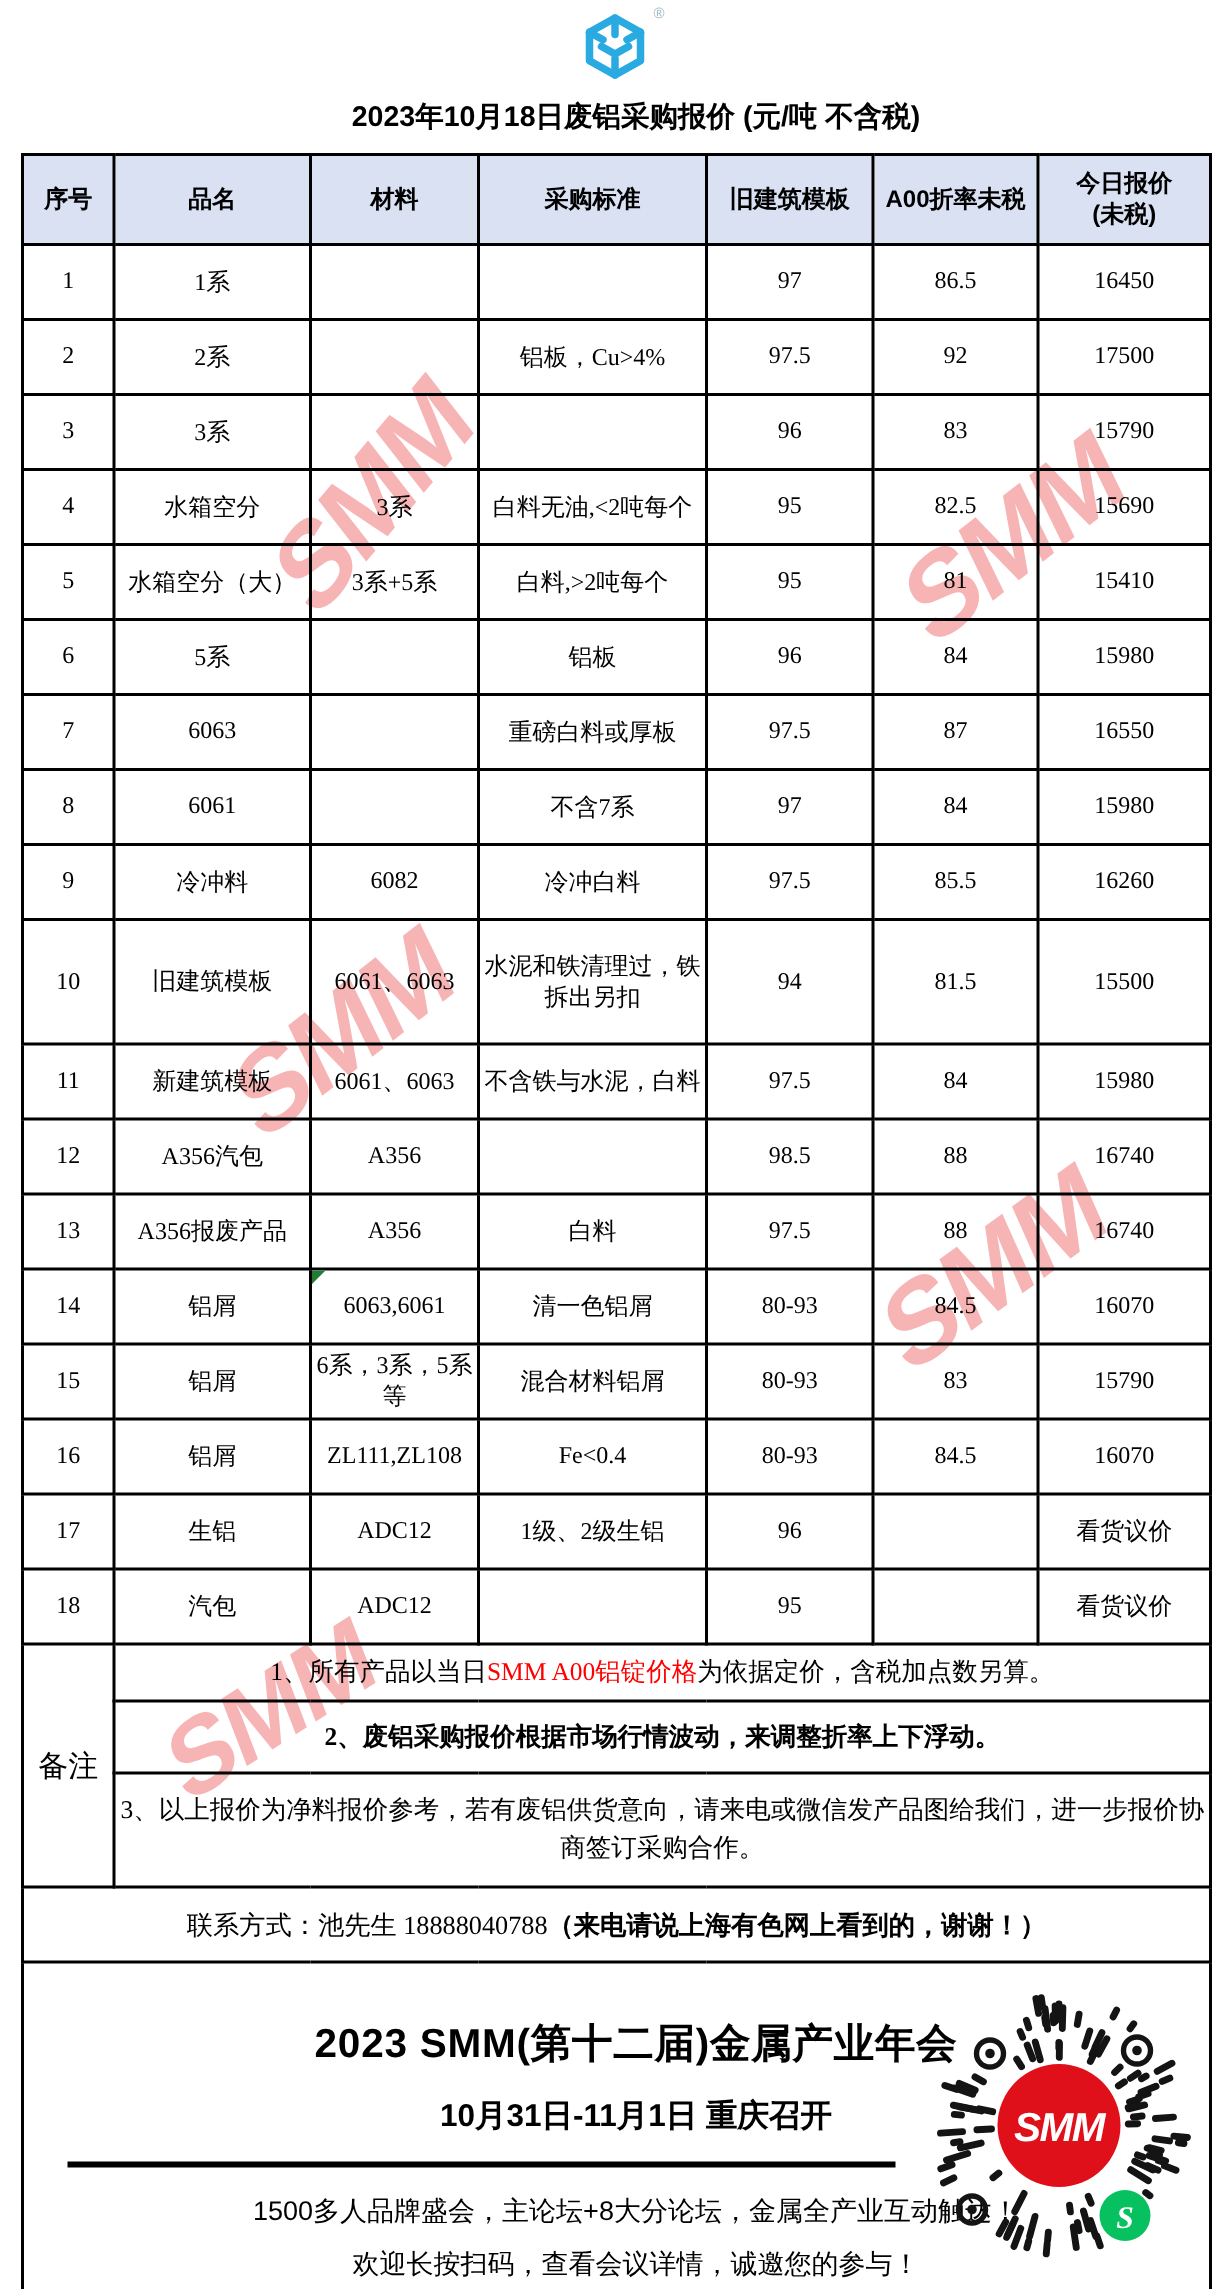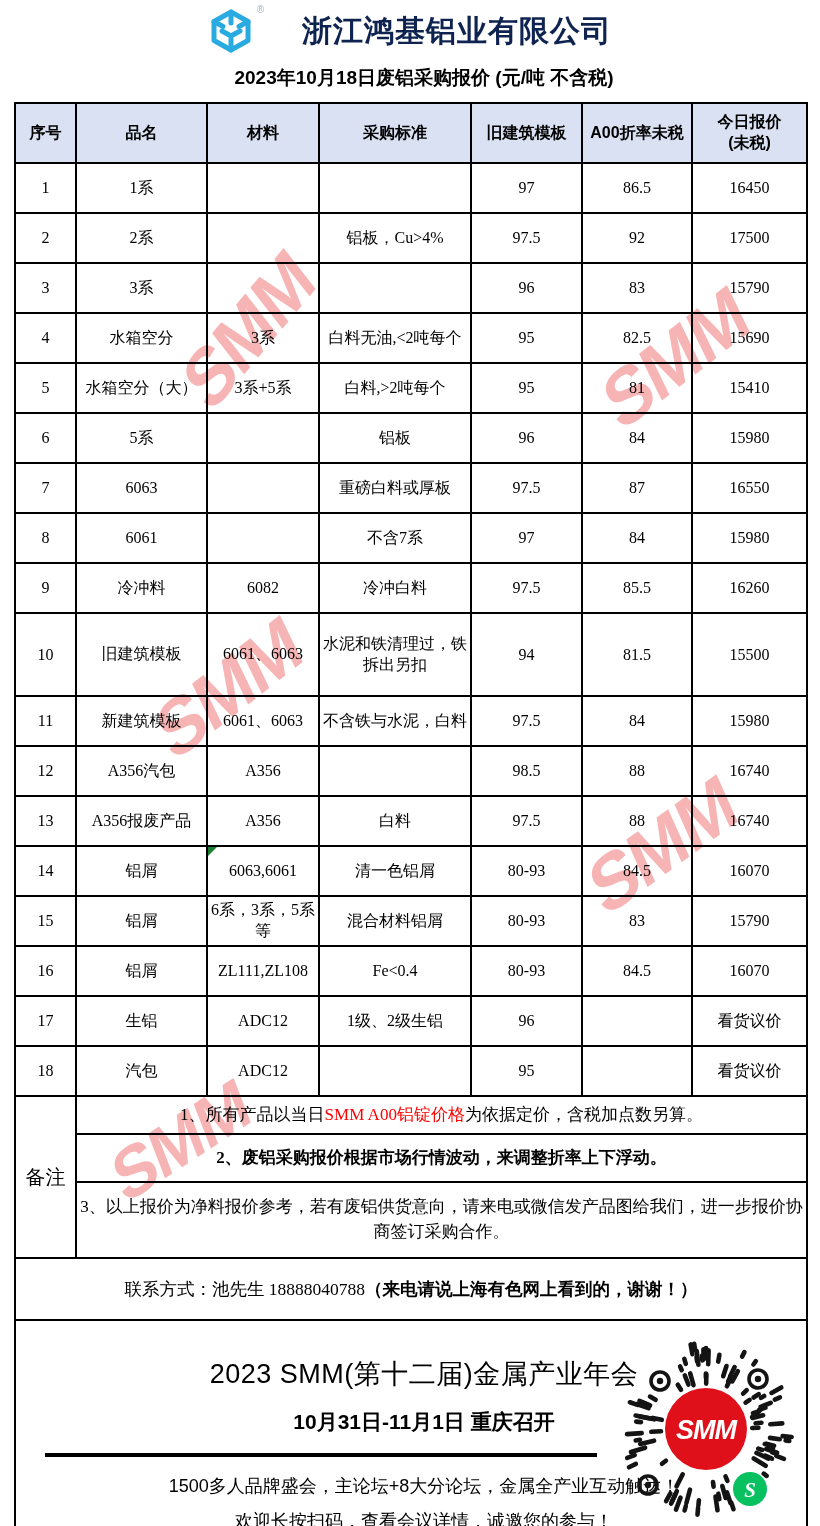--- a/index.html
+++ b/index.html
@@ -39,26 +39,26 @@
     border-top:9px solid #1e7e34; border-right:9px solid transparent;
   }
   
   td.note-label { font-size:20px; }
   td.remark-cell { text-align:left; font-size:17px; padding:4px 10px; line-height:1.45; }
   tbody.extra tr.remark-r1 td { height:38px; }
   tbody.extra tr.remark-r2 td { height:48px;font-weight:bold; }
   tbody.extra tr.remark-r3 td { height:76px; }
   .hl-red { color:#ff0000; }
   
-  td.contact-cell { height:62px; text-align:left; font-size:17.5px; padding:2px 6px;margin-left:44px; }
+  td.contact-cell { height:50px; text-align:left; font-size:17.5px; padding:2px 6px;margin-left:44px; }
   .contact-bold { font-weight:bold; font-family:"Liberation Sans","DejaVu Sans",sans-serif; }
   
   td.footer-cell { height:224px; padding:0; position:relative; text-align:left; vertical-align:top;
     font-family:"Liberation Sans","DejaVu Sans",sans-serif; }
-  .conf-title { font-size:27px; font-weight:normal; margin:24px 0 16px 26px; letter-spacing:0.5px; }
+  .conf-title { font-size:27px; font-weight:bold; margin:24px 0 16px 26px; letter-spacing:0.5px; }
   .conf-date  { font-size:21px; font-weight:bold; margin:15px 0 0 26px; }
   .conf-divider { width:552px; height:4px; background:#000; margin:17px 0 0 26px; }
   .conf-line { font-size:18px; margin:17px 0 0 26px; }
   .conf-line + .conf-line { margin-top:11px; }
   .qr-wrap { position:absolute; top:8px; right:12px; width:176px; height:208px; }
   
   .watermark-layer { position:absolute; inset:0; pointer-events:none; }
   .wm {
     position:absolute; font-weight:900; white-space:nowrap;
     font-family:"Liberation Sans","DejaVu Sans",sans-serif;
@@ -77,21 +77,20 @@
           <path d="M23 4 L40 13.5 L40 32.5 L23 42 L6 32.5 L6 13.5 Z"></path>
           <path d="M23 4 L23 15"></path>
           <path d="M6 13.5 L15 18.5"></path>
           <path d="M40 13.5 L31 18.5"></path>
           <path d="M23 42 L23 31"></path>
           <path d="M14 23 L23 28 L32 23"></path>
         </g>
       </svg>
       <span class="reg-mark">®</span>
     </div>
-    <div class="company-name">浙江鸿基铝业有限公司</div>
   </div>
   <div class="subtitle">2023年10月18日废铝采购报价 (元/吨 不含税)</div>
 
   <table class="sheet">
     <colgroup>
       <col style="width:61px">
         <col style="width:131px">
         <col style="width:112px">
       <col style="width:152px">
         <col style="width:111px">

